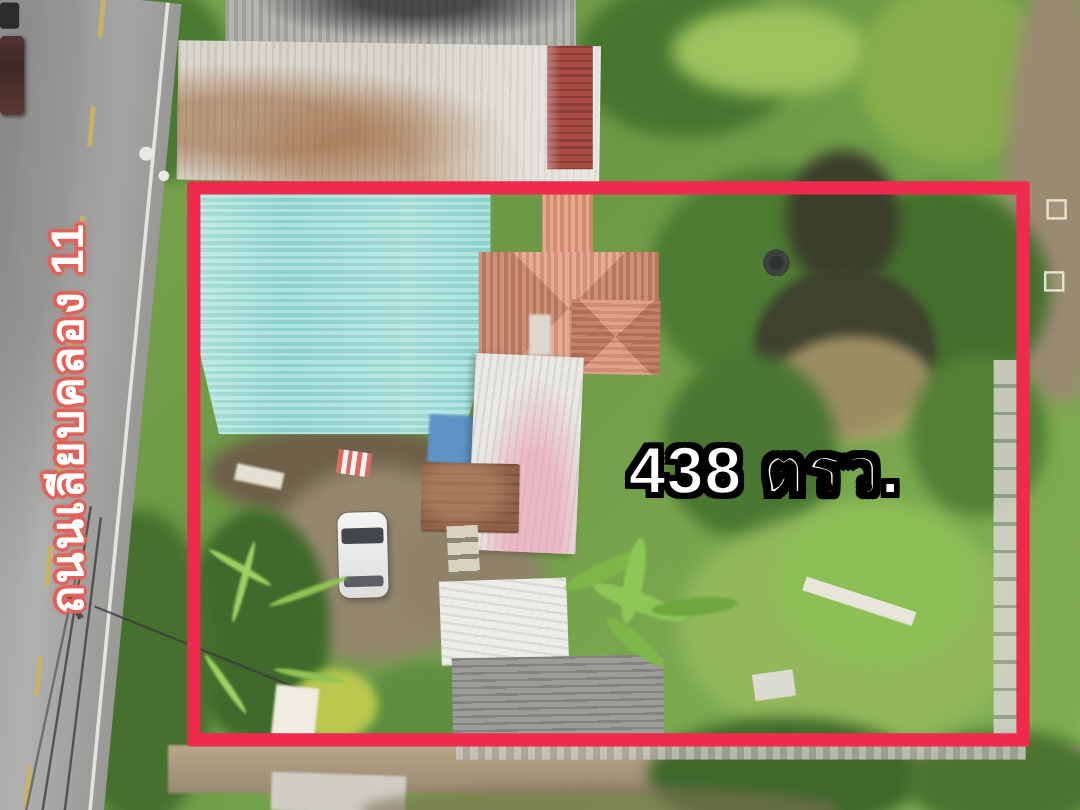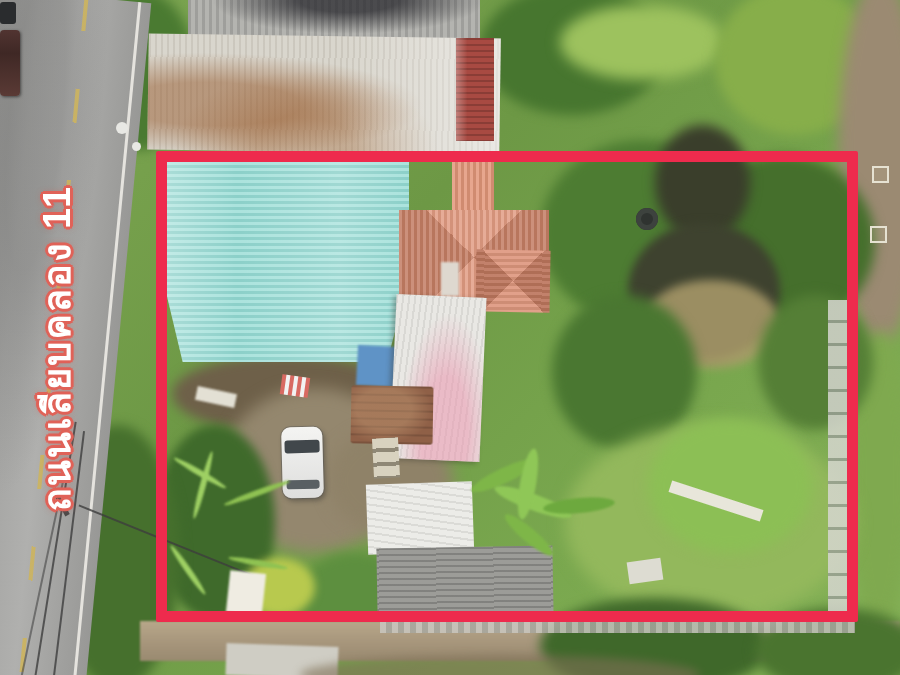--- a/index.html
+++ b/index.html
@@ -188,14 +188,15 @@
   <div class="abs" style="left:668px;top:495px;width:96px;height:12px;background:#e8e6da;transform:rotate(18deg);filter:blur(.5px);"></div>
   <div class="abs" style="left:628px;top:560px;width:34px;height:22px;background:#dddcd2;transform:rotate(-8deg);filter:blur(.5px);"></div>
   <div class="abs" style="left:196px;top:390px;width:40px;height:14px;background:#e3e0d4;transform:rotate(12deg);filter:blur(1px);"></div>
 
   <div class="abs" style="left:872px;top:166px;width:13px;height:13px;border:2px solid #e6e2d2;background:rgba(200,190,160,.2);"></div>
   <div class="abs" style="left:870px;top:226px;width:13px;height:13px;border:2px solid #e6e2d2;background:rgba(200,190,160,.2);"></div>
 
   <div class="abs boundary"></div>
 
   <div class="abs road-label">ถนนเลียบคลอง 11</div>
+  <div class="abs area-label">438 ตรว.</div>
 
 </div>
 
 </body></html>

